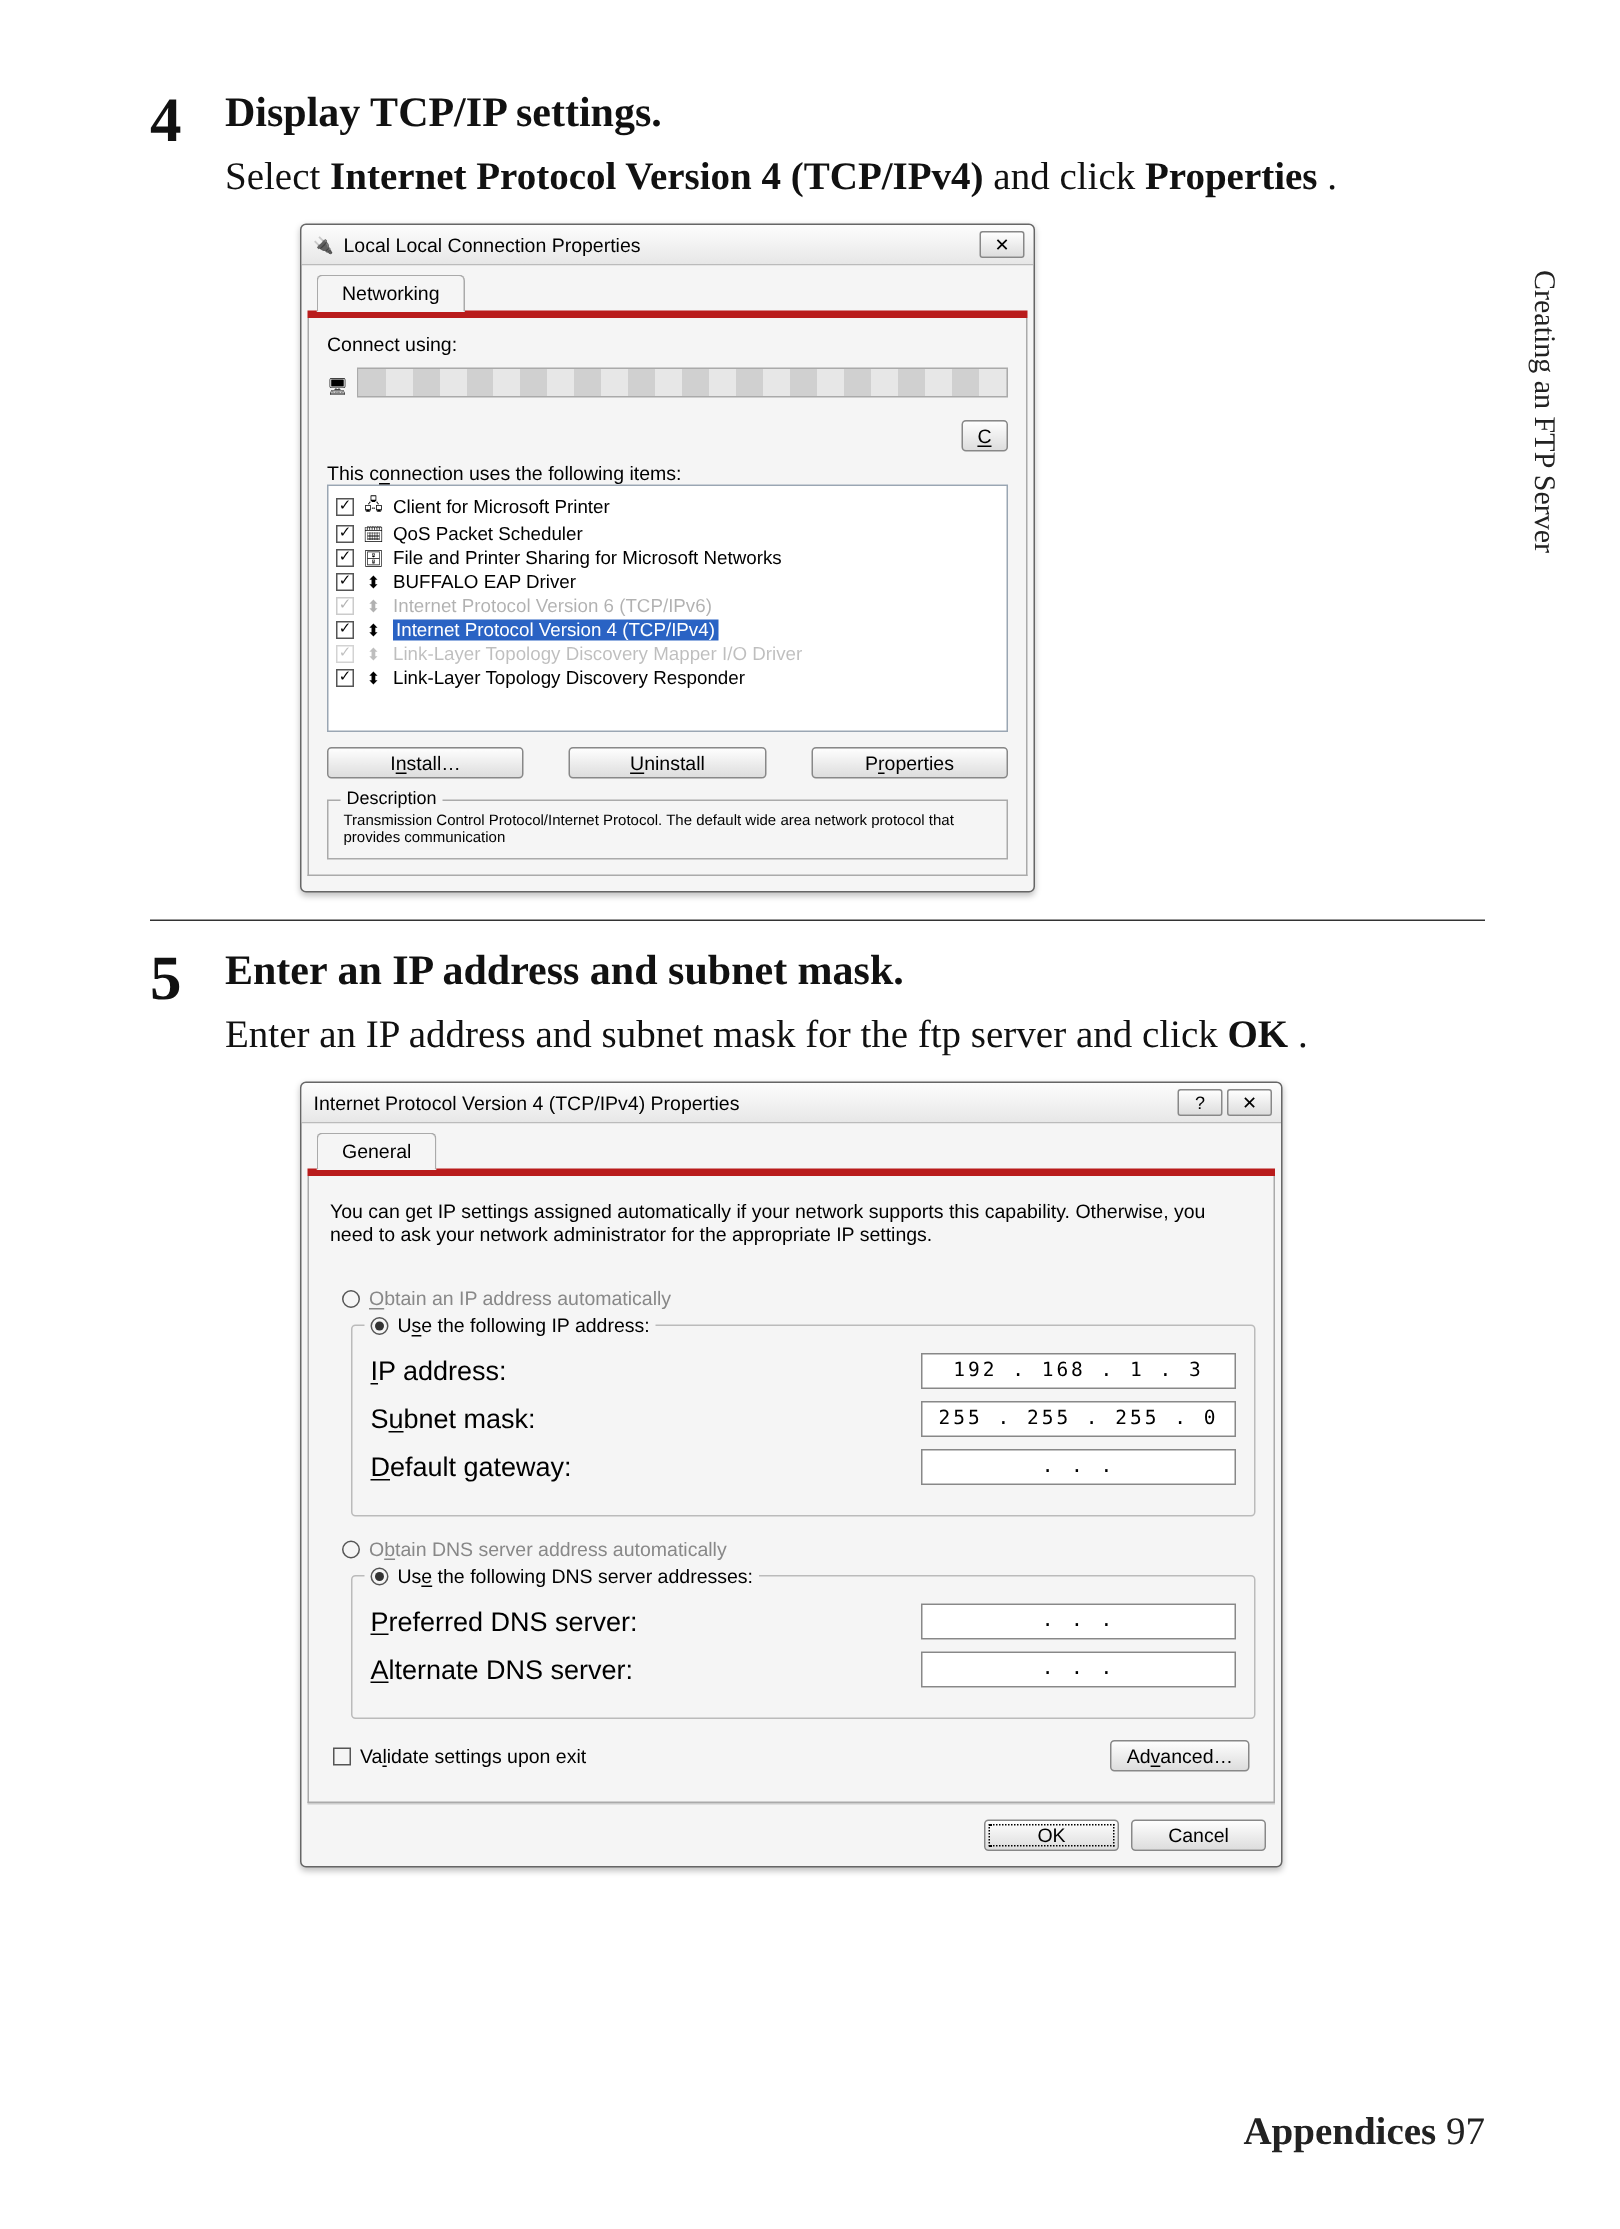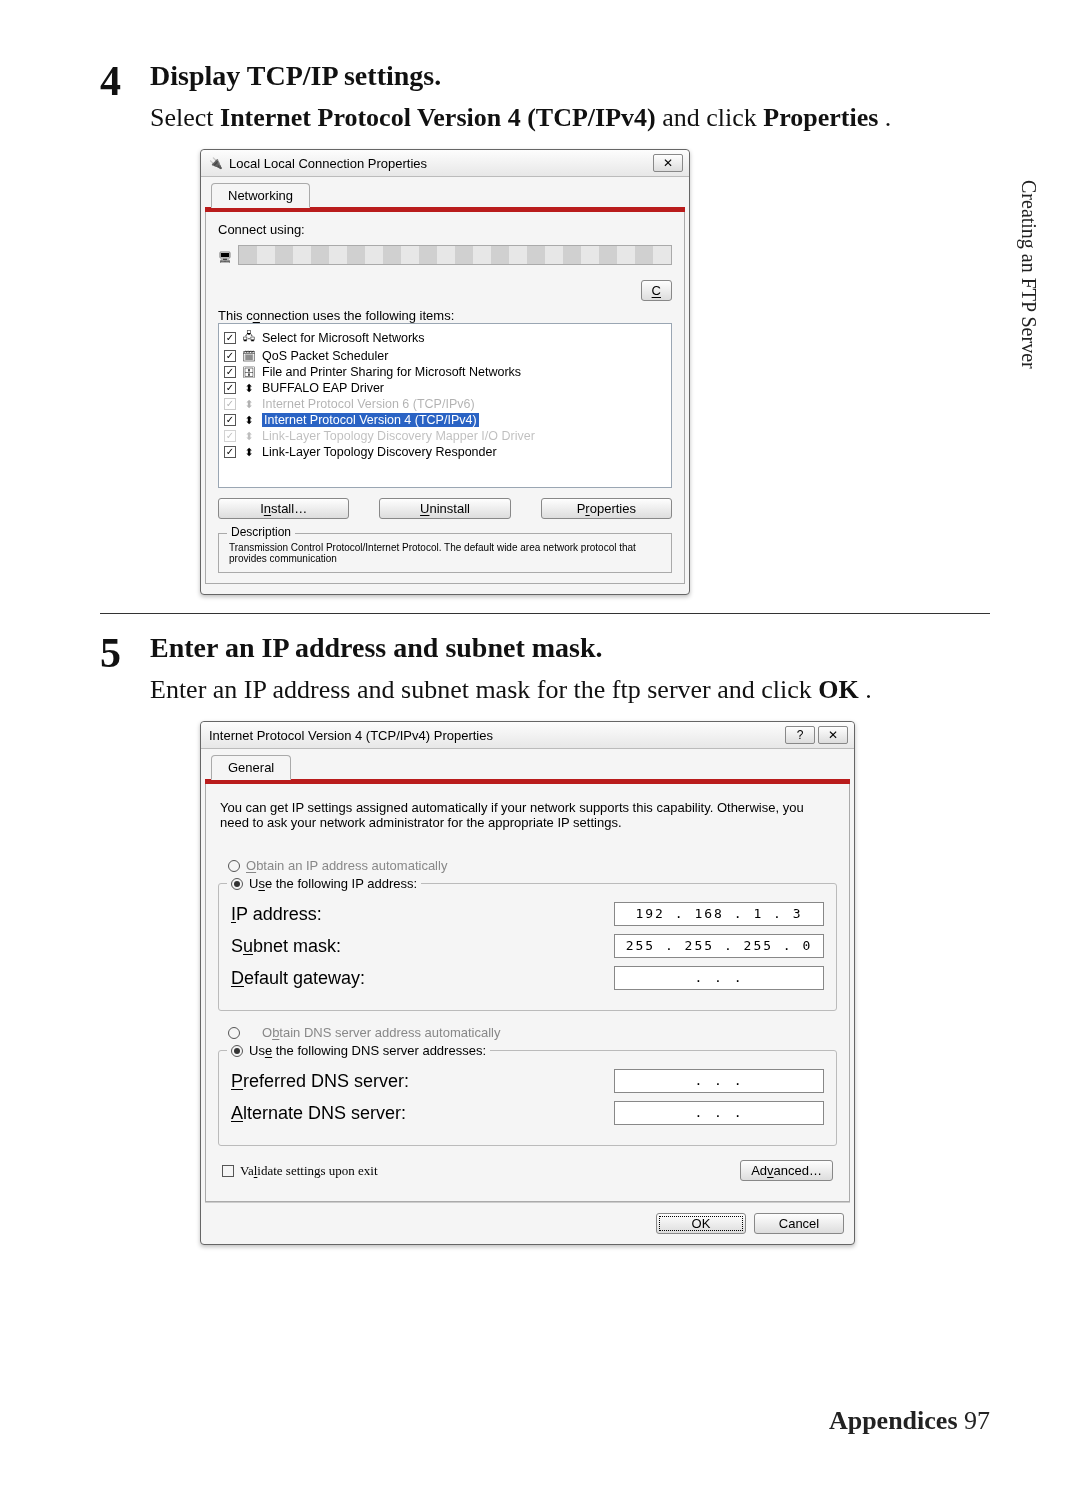--- a/index.html
+++ b/index.html
@@ -134,21 +134,21 @@
 
   
   .dlg2 { width: 655px; }
   .radio {
     width:12px; height:12px; border:1px solid #555; border-radius:50%;
     display:inline-flex; align-items:center; justify-content:center;
   }
   .radio .dot { width:6px; height:6px; border-radius:50%; background:#333; }
   .fs {
     border:1px solid #bbb; border-radius:3px; padding:10px 12px 12px 12px;
-    margin:10px 0 14px 0; position:relative;
+    margin:10px 0 14px 16px; position:relative;
   }
   .fs .fs-rad {
     position:absolute; top:-8px; left:8px; background:#f5f5f5;
     padding:0 4px; display:flex; align-items:center; gap:6px; font-size:13px;
   }
   .frow { display:flex; align-items:center; margin:8px 0; }
   .frow label { flex:1; font-size:18px; }
   .ip-input {
     border:1px solid #888; background:#fff; width:210px; height:24px;
     font-family: monospace; font-size:13px; text-align:center;
@@ -213,21 +213,21 @@
           </div>
           <div style="text-align:right; margin-top:10px;">
             <span class="small-btn"><span class="u">C</span><span></span></span>
           </div>
 
           <div style="margin-top:10px;">This c<span class="u">o</span>nnection uses the following items:</div>
           <div class="list-box">
             <div class="li">
                 <span class="cb">✓</span>
                 <span class="icon-sml">🖧</span>
-                <span>Select for Microsoft Networks</span>
+                <span>Client for Microsoft Printer</span>
               </div>
             <div class="li">
                 <span class="cb">✓</span>
                 <span class="icon-sml">🗓</span>
                 <span>QoS Packet Scheduler</span>
               </div>
             <div class="li">
                 <span class="cb">✓</span>
                 <span class="icon-sml">🗄</span>
                 <span>File and Printer Sharing for Microsoft Networks</span>
@@ -319,21 +319,21 @@
             <div class="frow">
               <label>S<span class="u">u</span>bnet mask:</label>
               <div class="ip-input">255 . 255 . 255 .  0</div>
             </div>
             <div class="frow">
               <label><span class="u">D</span>efault gateway:</label>
               <div class="ip-input">.     .     .</div>
             </div>
           </div>
 
-          <div style="display:flex; align-items:center; gap:22px; margin-left:10px; color:#888;">
+          <div style="display:flex; align-items:center; gap:6px; margin-left:10px; color:#888;">
             <span class="radio"></span>
             <span>O<span class="u">b</span>tain DNS server address automatically</span>
           </div>
 
           <div class="fs">
             <div class="fs-rad">
               <span class="radio">
                   <span class="dot"></span>
                 </span>
               <span>Us<span class="u">e</span> the following DNS server addresses:</span>
@@ -342,21 +342,21 @@
               <label><span class="u">P</span>referred DNS server:</label>
               <div class="ip-input">.     .     .</div>
             </div>
             <div class="frow">
               <label><span class="u">A</span>lternate DNS server:</label>
               <div class="ip-input">.     .     .</div>
             </div>
           </div>
 
           <div class="validate-row">
-            <div style="display:flex; align-items:center; gap:6px;font-family:Liberation Serif, serif;">
+            <div style="display:flex; align-items:center; gap:6px;">
               <span class="cb"></span>
               <span>Va<span class="u">l</span>idate settings upon exit</span>
             </div>
             <span class="small-btn">Ad<span class="u">v</span>anced…</span>
           </div>
         </div>
         <div class="okrow">
           <span class="small-btn highlight-btn" style="width:90px;">OK</span>
           <span class="small-btn" style="width:90px;">Cancel</span>
         </div>

